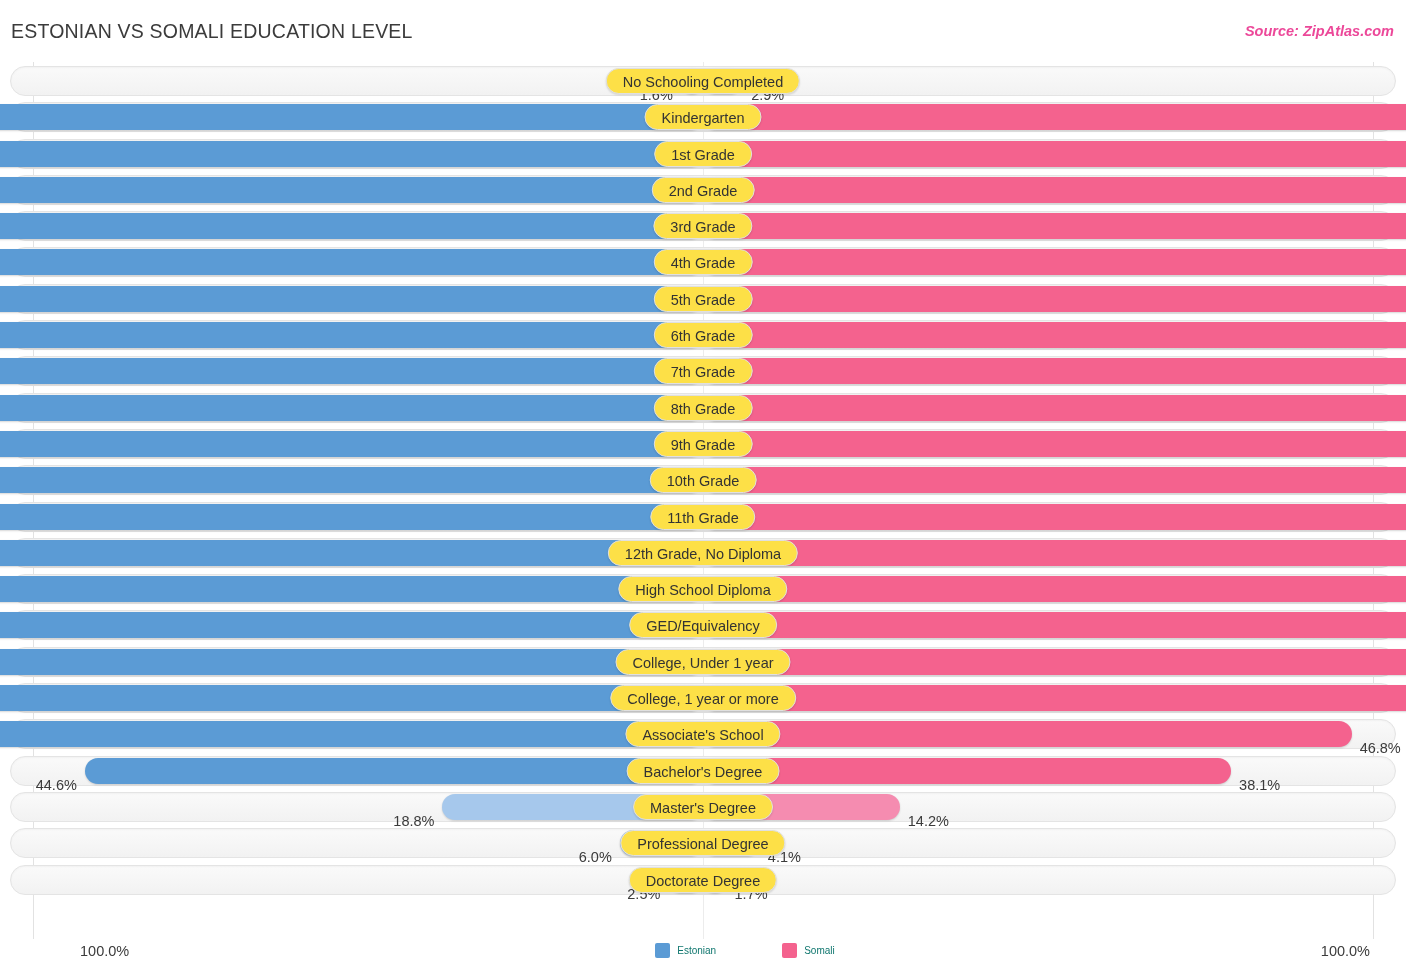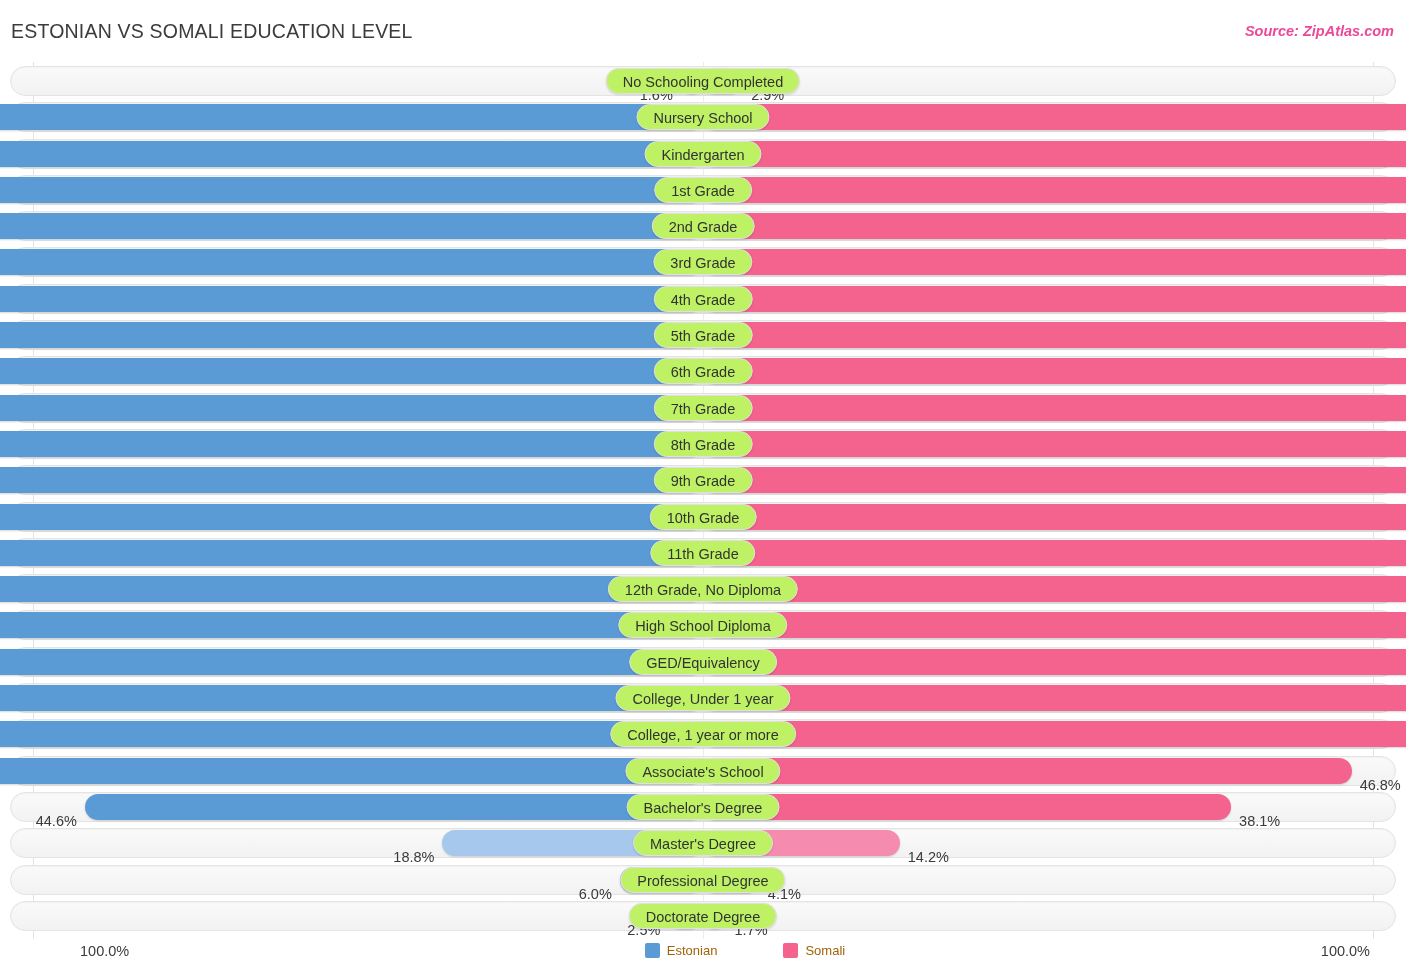--- a/index.html
+++ b/index.html
@@ -114,21 +114,21 @@
   .val.right.outside { padding-right: 0; padding-left: 8px; text-align: left; }
 
   
   .pill {
     position: absolute;
     left: 50%;
     top: 2px;
     height: 26px;
     line-height: 26px;
     transform: translateX(-50%);
-    background: #bef264;
+    background: #fde047;
     border: 1px solid #e0e0e0;
     border-radius: 13px;
     padding: 0 16px;
     font-size: 14.5px;
     color: #333333;
     white-space: nowrap;
     box-shadow: 0 1px 2px rgba(0,0,0,.13);
     z-index: 5;
     text-align: center;
   }
@@ -158,22 +158,22 @@
     left: 0; right: 0; top: 4px;
     display: flex;
     justify-content: center;
     align-items: center;
     gap: 26px;
   }
   .legend-item {
     display: flex;
     align-items: center;
     gap: 7px;
-    font-size: 13px;
-    color: #a16207;
+    font-size: 10px;
+    color: #0f766e;
     padding-left: 40px;
   }
   .swatch {
     width: 15px; height: 15px;
     border-radius: 2px;
     display: inline-block;
   }
   .swatch.blue { background: #5b9bd5; }
   .swatch.pink { background: #f4628e; }
 </style>
@@ -193,30 +193,20 @@
 
   <div class="chart" id="chart-rows">
       <div class="row">
         <div class="track"></div>
         <div class="barwrap">
           <div class="bar-left light" style="width: 1.6%;"></div>
           <div class="bar-right light" style="width: 2.9%;"></div>
           <div class="val left outside" style="width: auto; right: calc(51.6%);">1.6%</div>
           <div class="val right outside" style="width: auto; left: calc(52.9%);">2.9%</div>
           <div class="pill">No Schooling Completed</div>
-        </div>
-      </div>
-      <div class="row">
-        <div class="track"></div>
-        <div class="barwrap">
-          <div class="bar-left" style="width: 98.5%;"></div>
-          <div class="bar-right" style="width: 97.1%;"></div>
-          <div class="val left inside" style="width: 98.5%;">98.5%</div>
-          <div class="val right inside" style="width: 97.1%;">97.1%</div>
-          <div class="pill">Nursery School</div>
         </div>
       </div>
       <div class="row">
         <div class="track"></div>
         <div class="barwrap">
           <div class="bar-left" style="width: 98.4%;"></div>
           <div class="bar-right" style="width: 97%;"></div>
           <div class="val left inside" style="width: 98.4%;">98.4%</div>
           <div class="val right inside" style="width: 97%;">97.0%</div>
           <div class="pill">Kindergarten</div>

